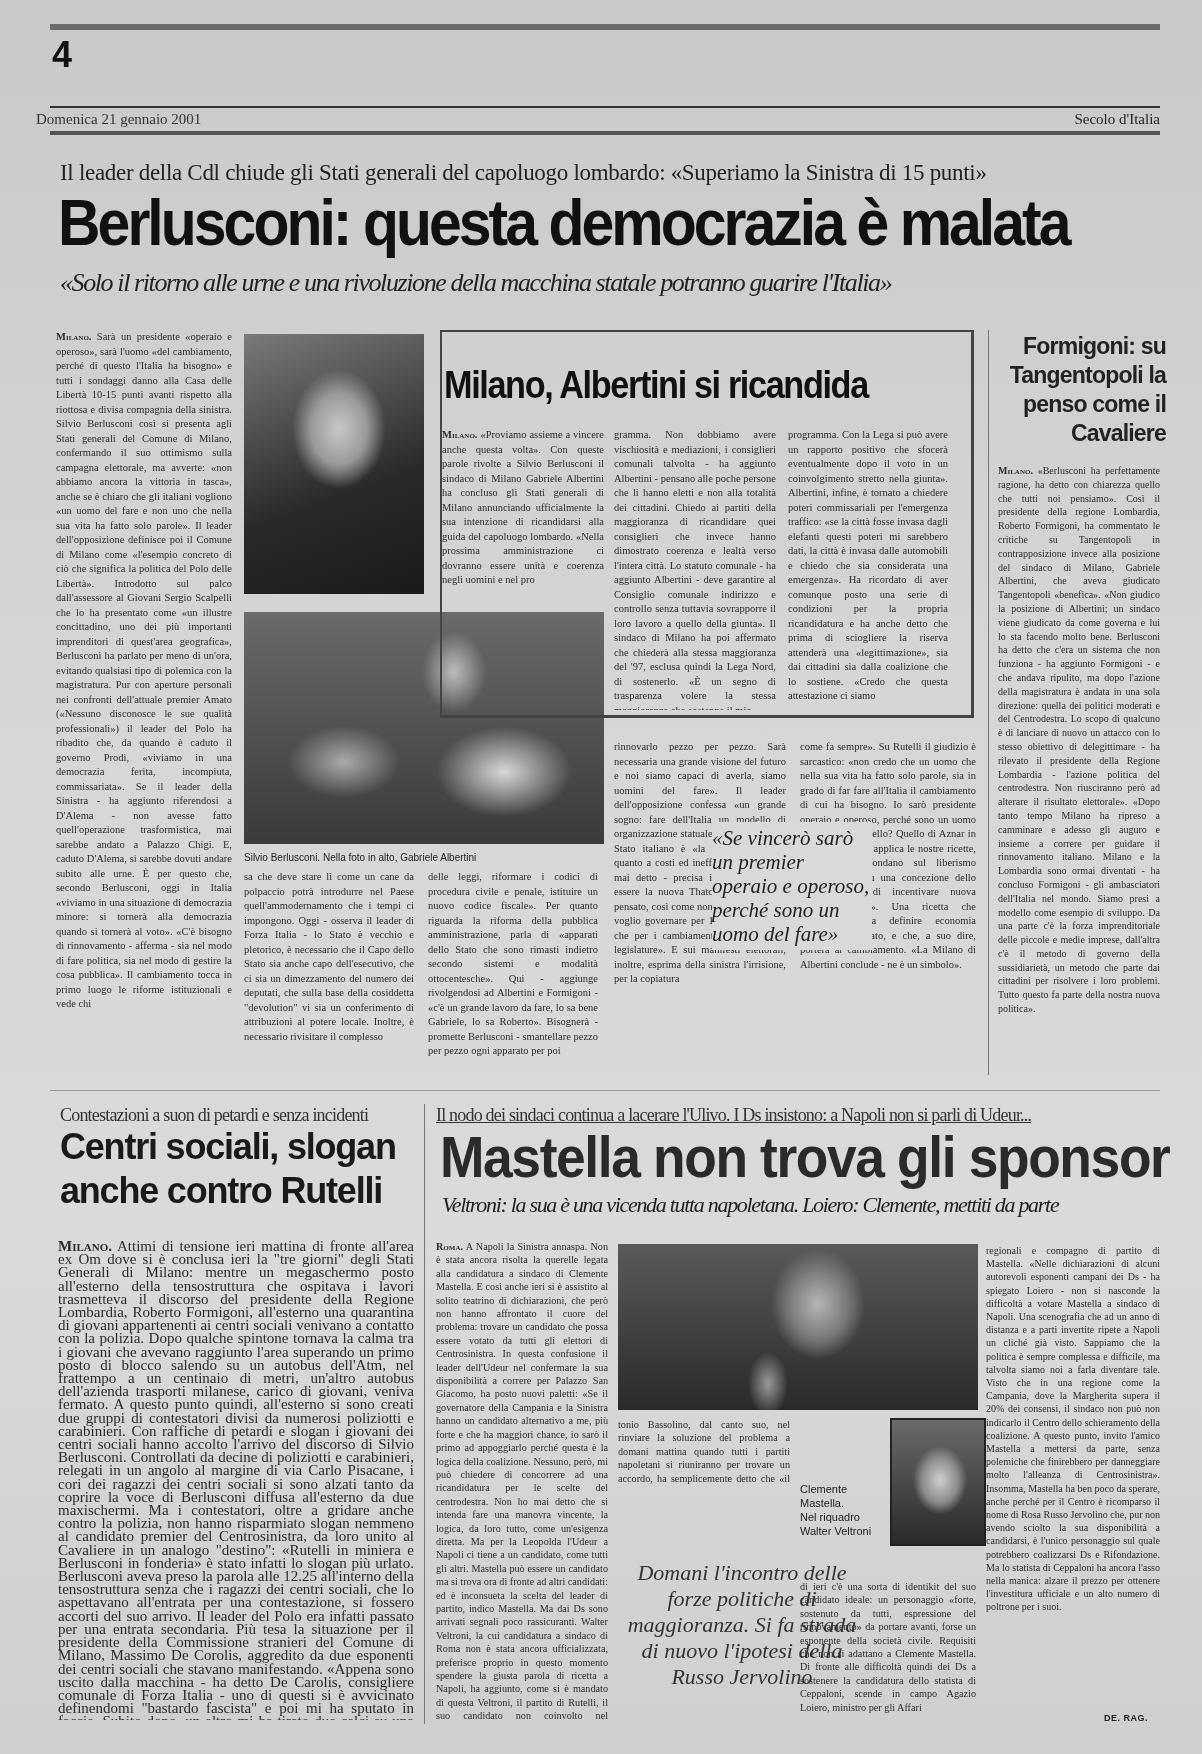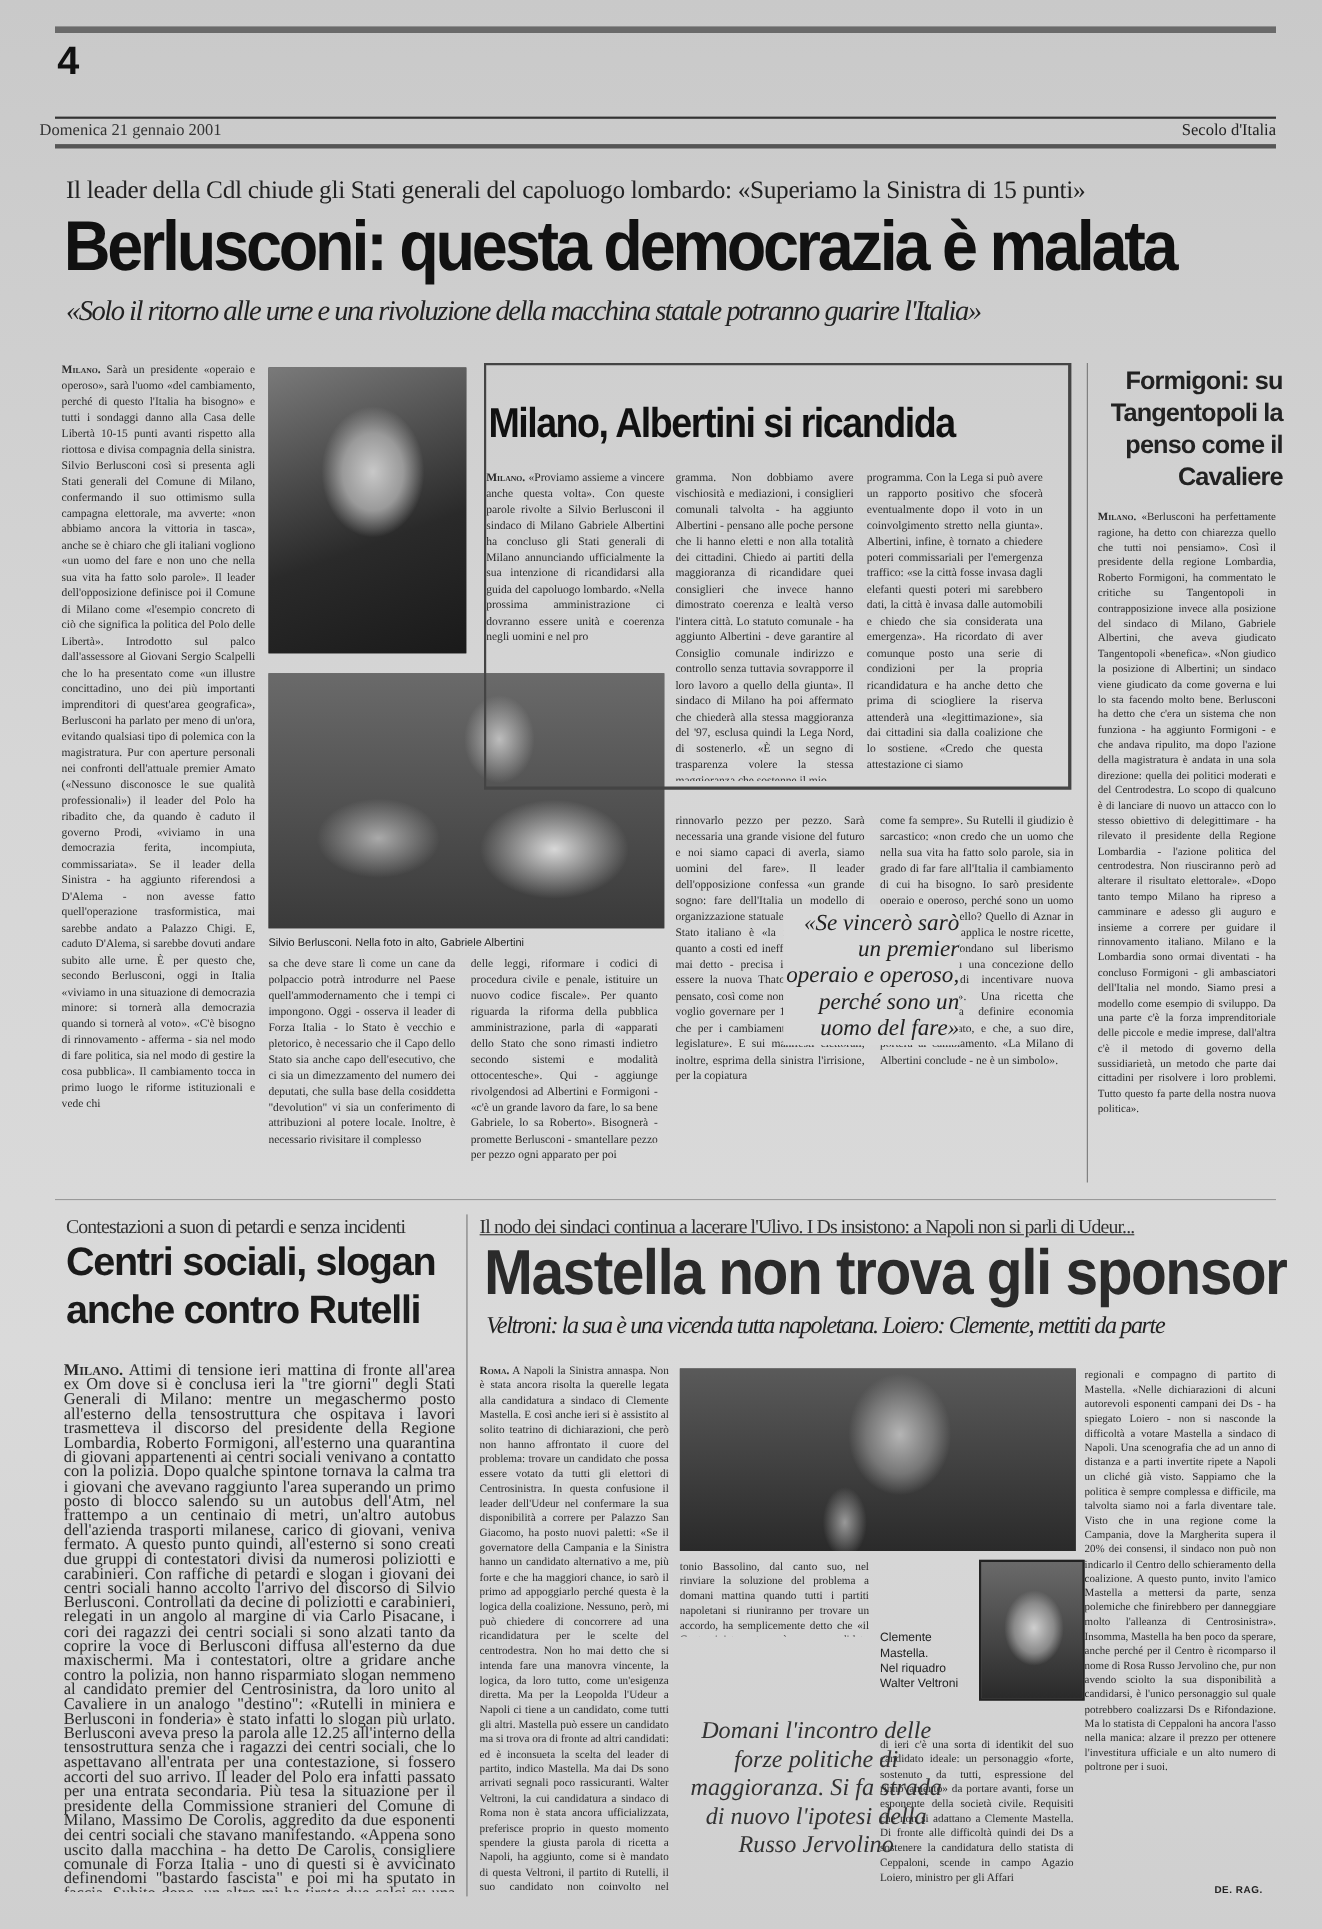--- a/index.html
+++ b/index.html
@@ -32,21 +32,21 @@
   .caption { position: absolute; font: 10px "Liberation Sans", sans-serif; color: #222; white-space: nowrap; }
 
   
   .box { position: absolute; left: 440px; top: 330px; width: 534px; height: 388px; border: 2px solid #444; border-right-width: 3px; border-bottom-width: 3px; }
   .box-kicker { position: absolute; left: 446px; top: 346px; font: italic 19px "Liberation Serif", serif; color: #333; white-space: nowrap; letter-spacing: 0.2px; }
   .box-headline { position: absolute; left: 444px; top: 364px; font: bold 38px "Liberation Sans", sans-serif; color: #111; white-space: nowrap; letter-spacing: -1.5px; transform: scaleX(0.9); transform-origin: left; }
 
   
   .side-headline { position: absolute; left: 996px; top: 332px; width: 170px; font: bold 23px/29px "Liberation Sans", sans-serif; color: #222; text-align: right; letter-spacing: -0.8px; }
 
-  .pullquote { position: absolute; left: 712px; top: 822px; width: 160px; font: italic 21px/24px "Liberation Serif", serif; color: #222; text-align: right; }
+  .pullquote { position: absolute; left: 712px; top: 822px; width: 160px; font: italic 21px/24px "Liberation Serif", serif; color: #222; text-align: left; }
 
   .vrule { position: absolute; width: 1px; background: #777; }
   .hrule { position: absolute; height: 2px; background: #555; }
 
   
   .kicker2 { position: absolute; top: 1105px; font: 18px "Liberation Serif", serif; color: #333; white-space: nowrap; letter-spacing: -0.8px; }
   .headline2 { position: absolute; left: 60px; top: 1125px; width: 360px; font: bold 36px/44px "Liberation Sans", sans-serif; color: #1a1a1a; letter-spacing: -1.2px; }
   .headline3 { position: absolute; left: 440px; top: 1123px; font: bold 58px "Liberation Sans", sans-serif; color: #2a2a2a; white-space: nowrap; letter-spacing: -1.5px; transform: scaleX(0.92); transform-origin: left; }
   .deck3 { position: absolute; left: 442px; top: 1192px; font: italic 22px "Liberation Serif", serif; color: #222; white-space: nowrap; letter-spacing: -1.3px; }
 

